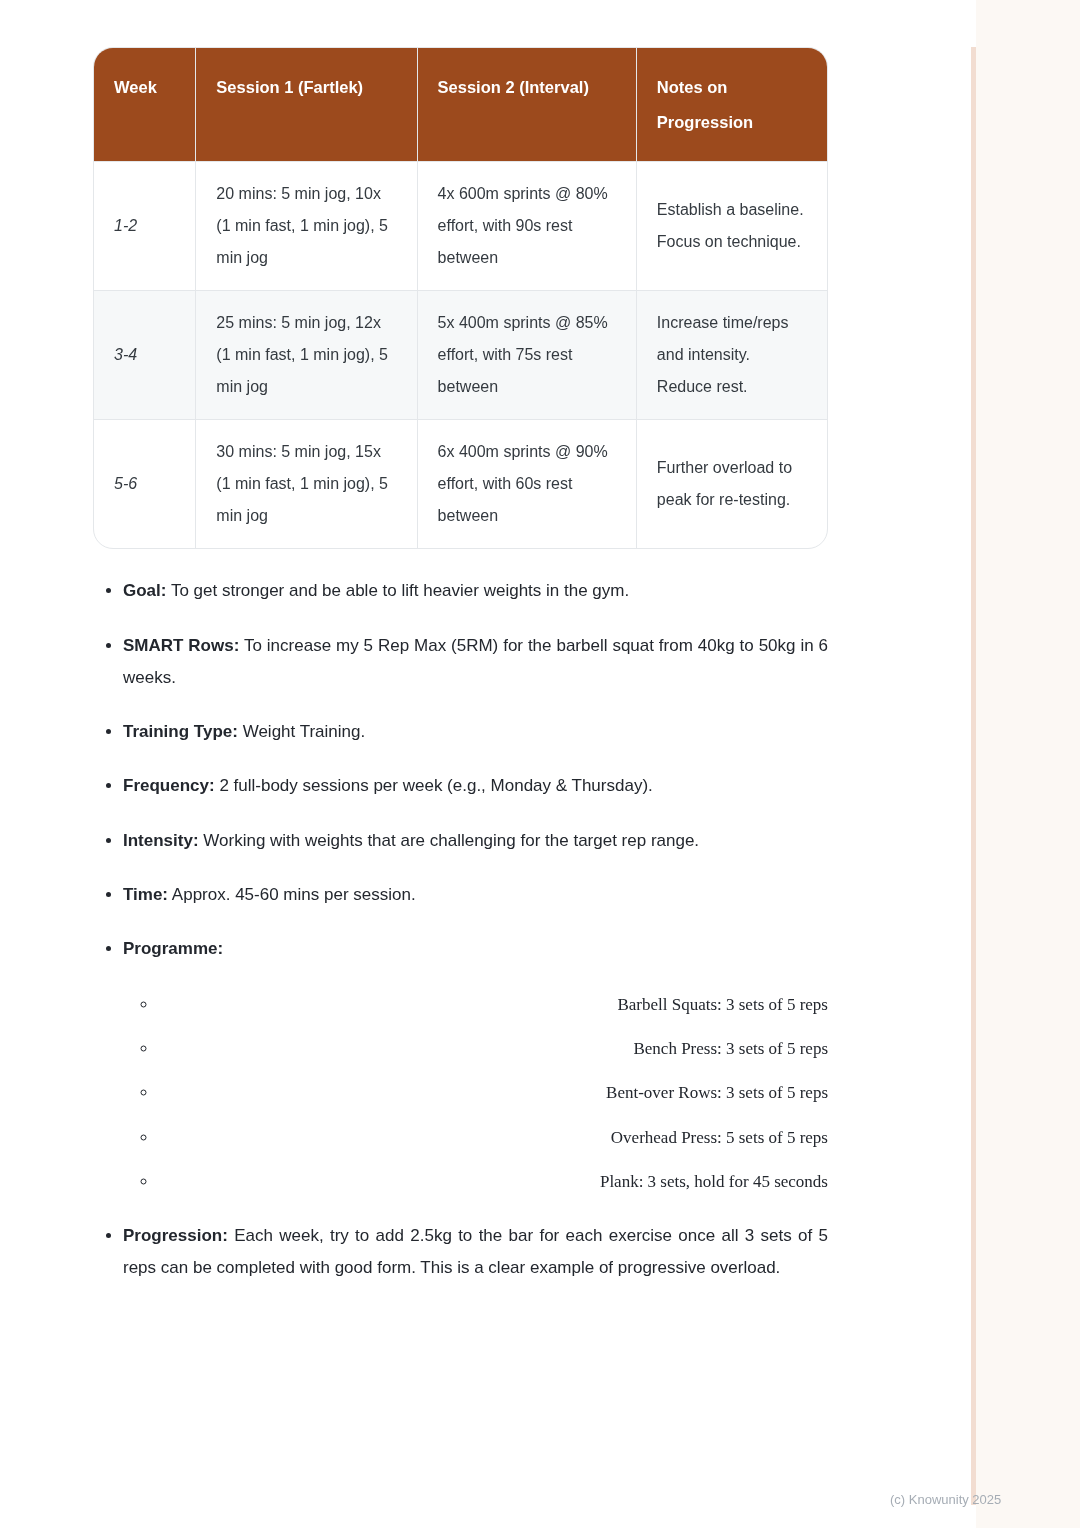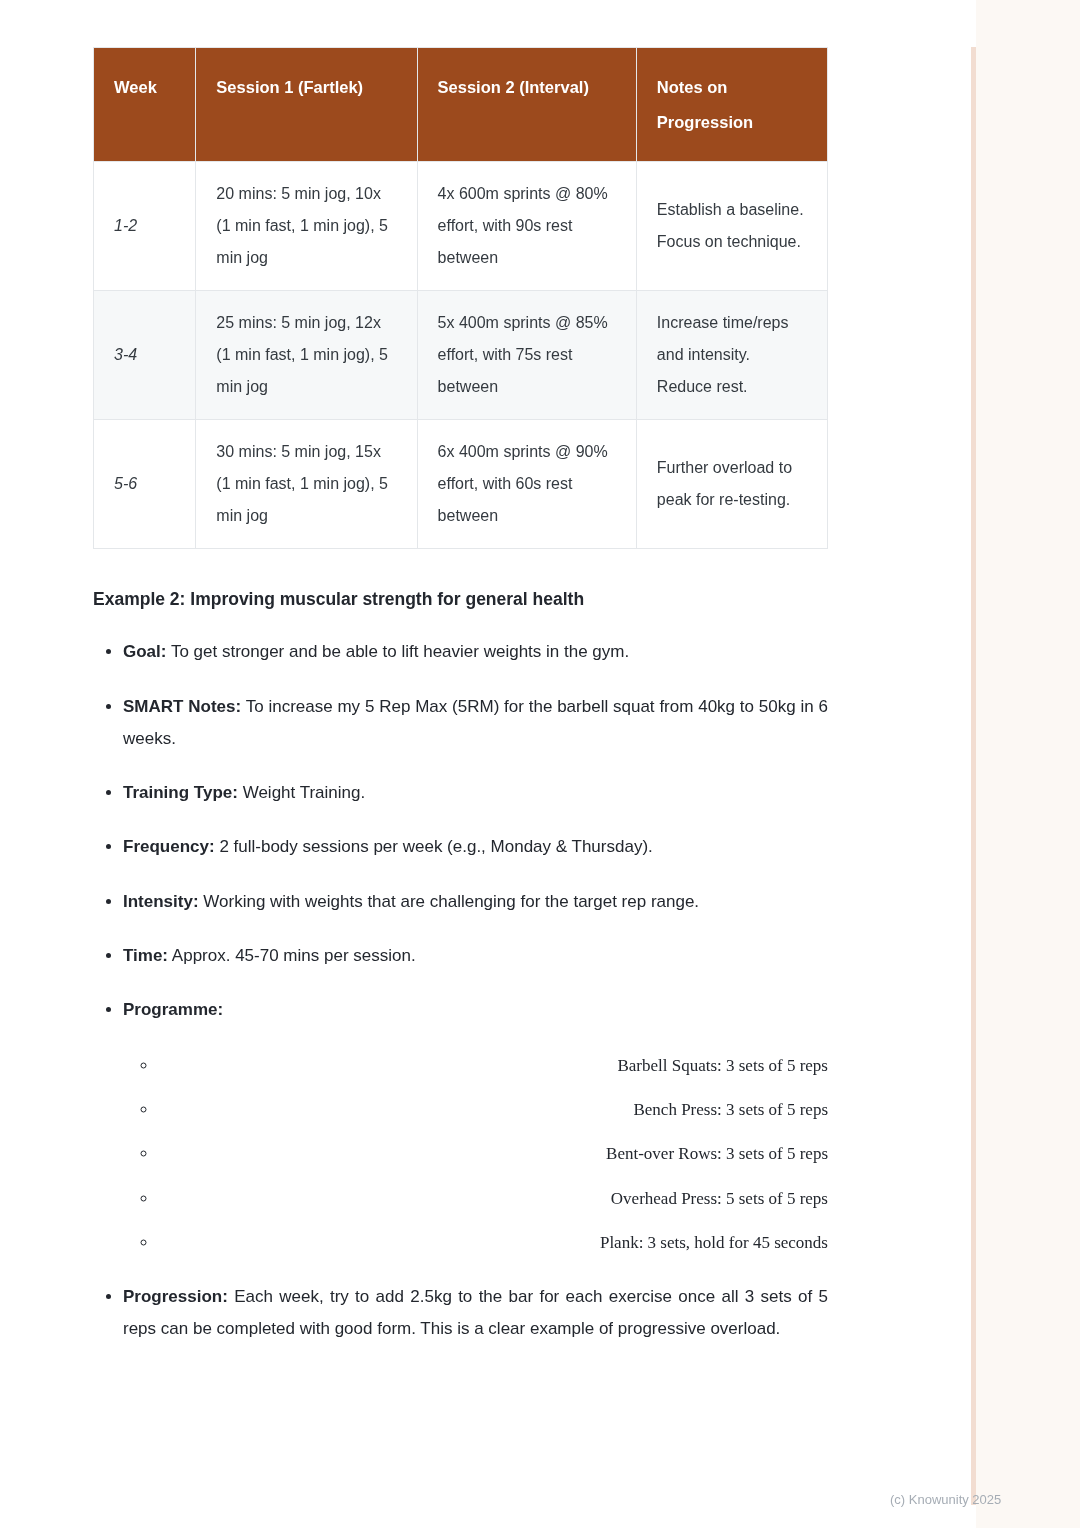--- a/index.html
+++ b/index.html
@@ -41,21 +41,21 @@
     background: var(--divider);
   }
   .page {
     position: absolute;
     left: 93px;
     top: 47px;
     width: 735px;
   }
   .table-wrap {
     border: 1px solid var(--table-border);
-    border-radius: 0;
+    border-radius: 20px;
     overflow: hidden;
   }
   table {
     border-collapse: collapse;
     width: 100%;
     font-size: 16px;
     line-height: 2;
     color: var(--table-text);
   }
   col.c-week { width: 102px; }
@@ -168,29 +168,28 @@
         <tr>
           <td class="week-cell">5-6</td>
           <td>30 mins: 5 min jog, 15x (1 min fast, 1 min jog), 5 min jog</td>
           <td>6x 400m sprints @ 90% effort, with 60s rest between</td>
           <td>Further overload to peak for re-testing.</td>
         </tr>
       </tbody>
     </table>
   </div>
 
-  <h2 class="section-heading">Example 2: Improving muscular strength for general health</h2>
 
   <ul class="main-list">
     <li><span class="b">Goal:</span> <span>To get stronger and be able to lift heavier weights in the gym.</span></li>
-    <li><span class="b">SMART Notes:</span> <span>To increase my 5 Rep Max (5RM) for the barbell squat from 40kg to 50kg in 6 weeks.</span></li>
+    <li><span class="b">SMART Rows:</span> <span>To increase my 5 Rep Max (5RM) for the barbell squat from 40kg to 50kg in 6 weeks.</span></li>
     <li><span class="b">Training Type:</span> <span>Weight Training.</span></li>
     <li><span class="b">Frequency:</span> <span>2 full-body sessions per week (e.g., Monday &amp; Thursday).</span></li>
     <li><span class="b">Intensity:</span> <span>Working with weights that are challenging for the target rep range.</span></li>
-    <li><span class="b">Time:</span> <span>Approx. 45-70 mins per session.</span></li>
+    <li><span class="b">Time:</span> <span>Approx. 45-60 mins per session.</span></li>
     <li>
       <span class="b">Programme:</span>
       <ul class="sub-list">
         <li>Barbell Squats: 3 sets of 5 reps</li>
         <li>Bench Press: 3 sets of 5 reps</li>
         <li>Bent-over Rows: 3 sets of 5 reps</li>
         <li>Overhead Press: 5 sets of 5 reps</li>
         <li>Plank: 3 sets, hold for 45 seconds</li>
       </ul>
     </li>

